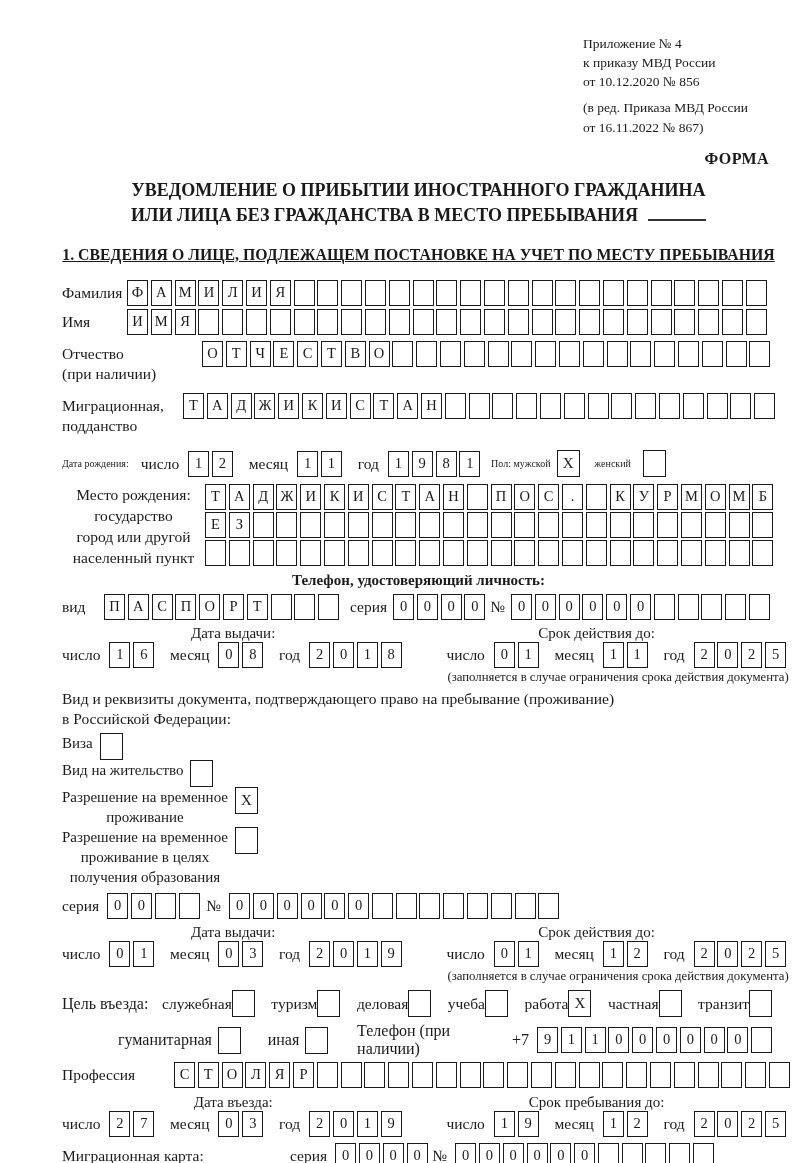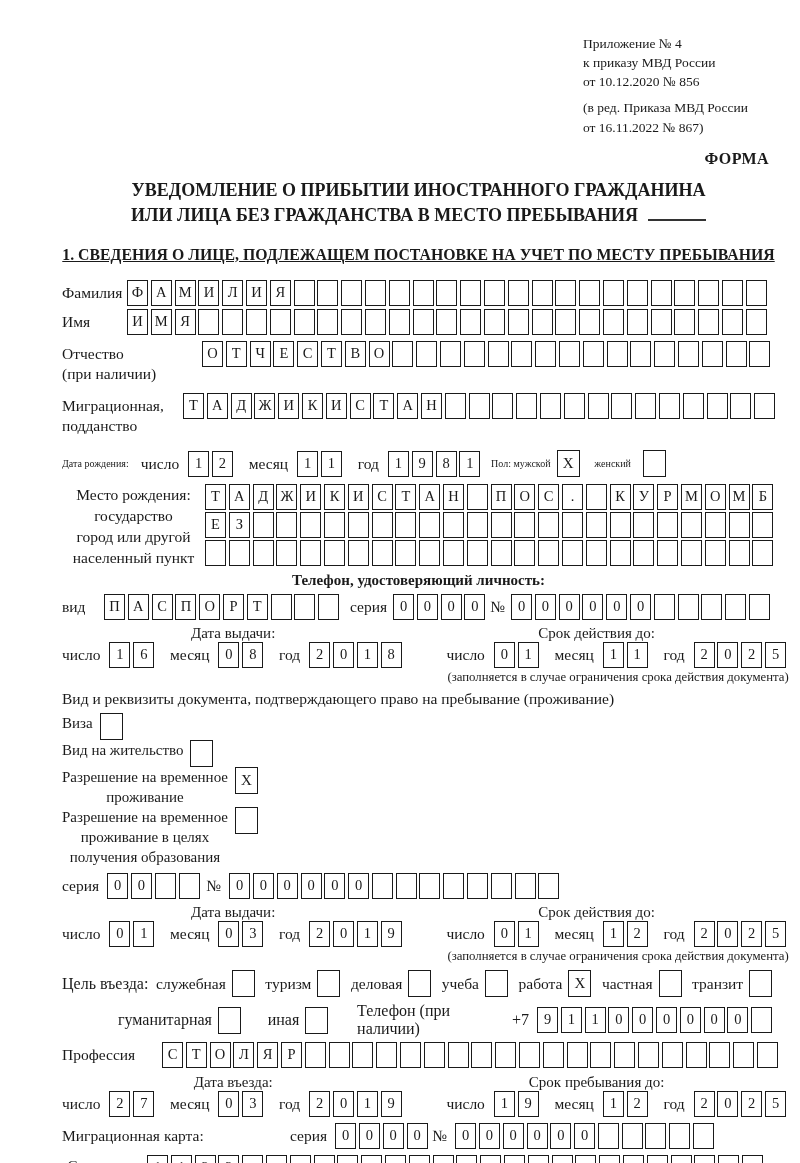--- a/index.html
+++ b/index.html
@@ -52,24 +52,24 @@
   .bp-rows .boxrow { margin-bottom:2px; }
   .doc-heading { text-align:center; font-weight:bold; font-size:15px; margin-top:3px; line-height:19px; }
   .row-vid { margin-top:4px; align-items:center; }
   .sec-dates { margin-top:4px; }
   .residence-intro { margin-top:4px; font-size:15.5px; line-height:20px; }
   .row-options { margin-top:4px; display:flex; justify-content:space-between; align-items:flex-start;flex-direction:column; }
   .opt { display:flex; align-items:flex-start; gap:7px; }
   .opt-lines { text-align:center; font-size:15px; line-height:20px; }
   .row-seria2 { margin-top:6px; align-items:center; }
   .row-purpose { margin-top:6px; display:flex; justify-content:space-between; align-items:center; }
-  .pair { display:flex; align-items:center; gap:6px; }
+  .pair { display:flex; align-items:center; }
   .pair .p-lbl { font-size:15.5px; white-space:nowrap; }
   .row-phone { margin-top:5px; display:flex; align-items:center; padding-left:56px; }
-  .row-profession { margin-top:4px; }
+  .row-profession { margin-top:4px;gap:12px; }
   .row-mc { margin-top:6px; align-items:center; }
   .reps { margin-top:6px; }
   .reps-rows .boxrow { margin-bottom:3px; }
   .ml8 { margin-left:8px; } .ml6 { margin-left:6px; } .ml12 { margin-left:12px; }
   .nowrap { white-space:nowrap; }
 </style>
 </head>
 <body>
 
 <div class="page">
@@ -404,20 +404,21 @@
           <span class="cell">0</span>
           <span class="cell">2</span>
           <span class="cell">5</span>
         </div>
       <div class="date-note">(заполняется в случае ограничения срока действия документа)</div>
     </div>
   </div>
 
   <div class="residence-intro">
     <div>Вид и реквизиты документа, подтверждающего право на пребывание (проживание)</div>
+    <div>в Российской Федерации:</div>
   </div>
 
   <div class="row-options">
     <div class="opt">
       <span class="opt-lines">Виза</span>
       <span class="cell cb"></span>
     </div>
     <div class="opt">
       <span class="opt-lines">Вид на жительство</span>
       <span class="cell cb"></span>

